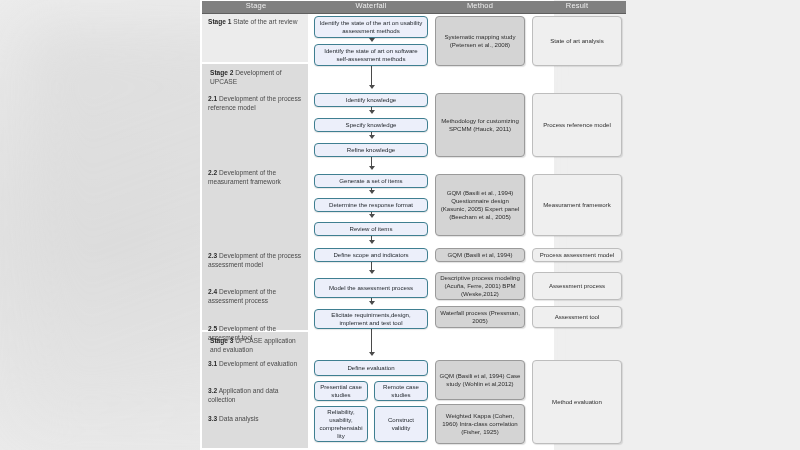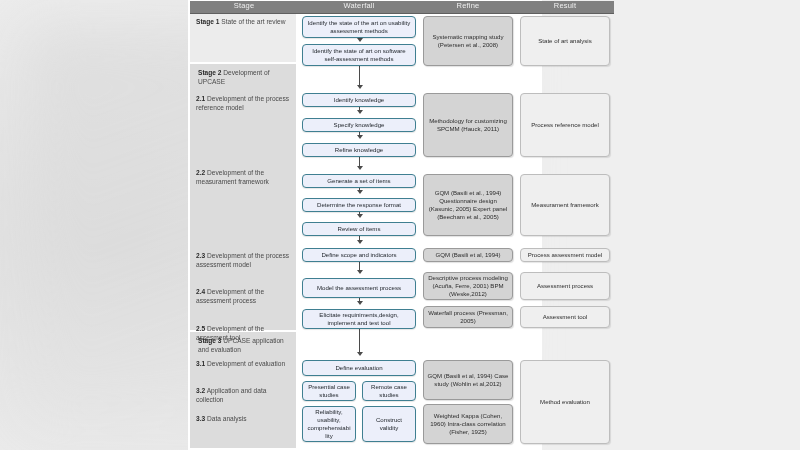--- a/index.html
+++ b/index.html
@@ -12,21 +12,21 @@
   
   #backdrop{position:absolute;inset:0;
     background:
       radial-gradient(ellipse 420px 300px at 120px 240px, #dcdcdc 0%, #e6e6e6 55%, #efefef 100%),
       linear-gradient(100deg,#e9e9e9 0%,#f1f1f1 28%,#ebebec 52%,#f2f2f2 76%,#e8e8e9 100%);
     filter:blur(0px);
   }
   #backdrop:after{content:"";position:absolute;left:30px;top:30px;width:480px;height:390px;
     background:linear-gradient(160deg,rgba(215,215,215,.55),rgba(240,240,240,.2));
     filter:blur(26px);}
-  #diagram{position:absolute;left:188px;top:0;width:354px;height:450px;background:#ffffff;}
+  #diagram{position:absolute;left:200px;top:0;width:354px;height:450px;background:#ffffff;}
   .hdr-row{position:absolute;left:2px;top:1px;width:424px;height:12px;background:#808080;
     border-bottom:1px solid #5f5f5f;}
   .hdr{position:absolute;top:0;height:12px;line-height:12px;text-align:center;
     color:#efefef;font-size:7.5px;letter-spacing:.2px;}
   .stage-panel{position:absolute;background:#dcdcdc;}
   .stage-panel.light{background:#ececec;}
   .stage-label{position:absolute;font-size:6.6px;color:#4a4a4a;line-height:9px;}
   .stage-label b{color:#2b2b2b;font-weight:bold;}
   .box{position:absolute;box-sizing:border-box;display:flex;align-items:center;
     justify-content:center;text-align:center;border-radius:4px;
@@ -44,21 +44,21 @@
 </head>
 <body>
 
 <div id="backdrop"></div>
 
 <div id="diagram">
   <div class="hdr-row"></div>
   <div id="headers">
       <div class="hdr" style="left: 2px; width: 108px;">Stage</div>
       <div class="hdr" style="left: 110px; width: 122px;">Waterfall</div>
-      <div class="hdr" style="left: 232px; width: 96px;">Refine</div>
+      <div class="hdr" style="left: 232px; width: 96px;">Method</div>
       <div class="hdr" style="left: 328px; width: 98px;">Result</div>
     </div>
   <div id="panels">
       <div class="stage-panel light" style="left: 2px; top: 14px; width: 106px; height: 48px;"></div>
       <div class="stage-panel" style="left: 2px; top: 64px; width: 106px; height: 266px;"></div>
       <div class="stage-panel" style="left: 2px; top: 332px; width: 106px; height: 116px;"></div>
     </div>
   <div id="stagelabels">
       <div class="stage-label" style="left: 8px; top: 17px; width: 96px;"><b>Stage 1</b><span> State of the art review</span></div>
       <div class="stage-label" style="left: 10px; top: 68px; width: 94px;"><b>Stage 2</b><span> Development of UPCASE</span></div>

